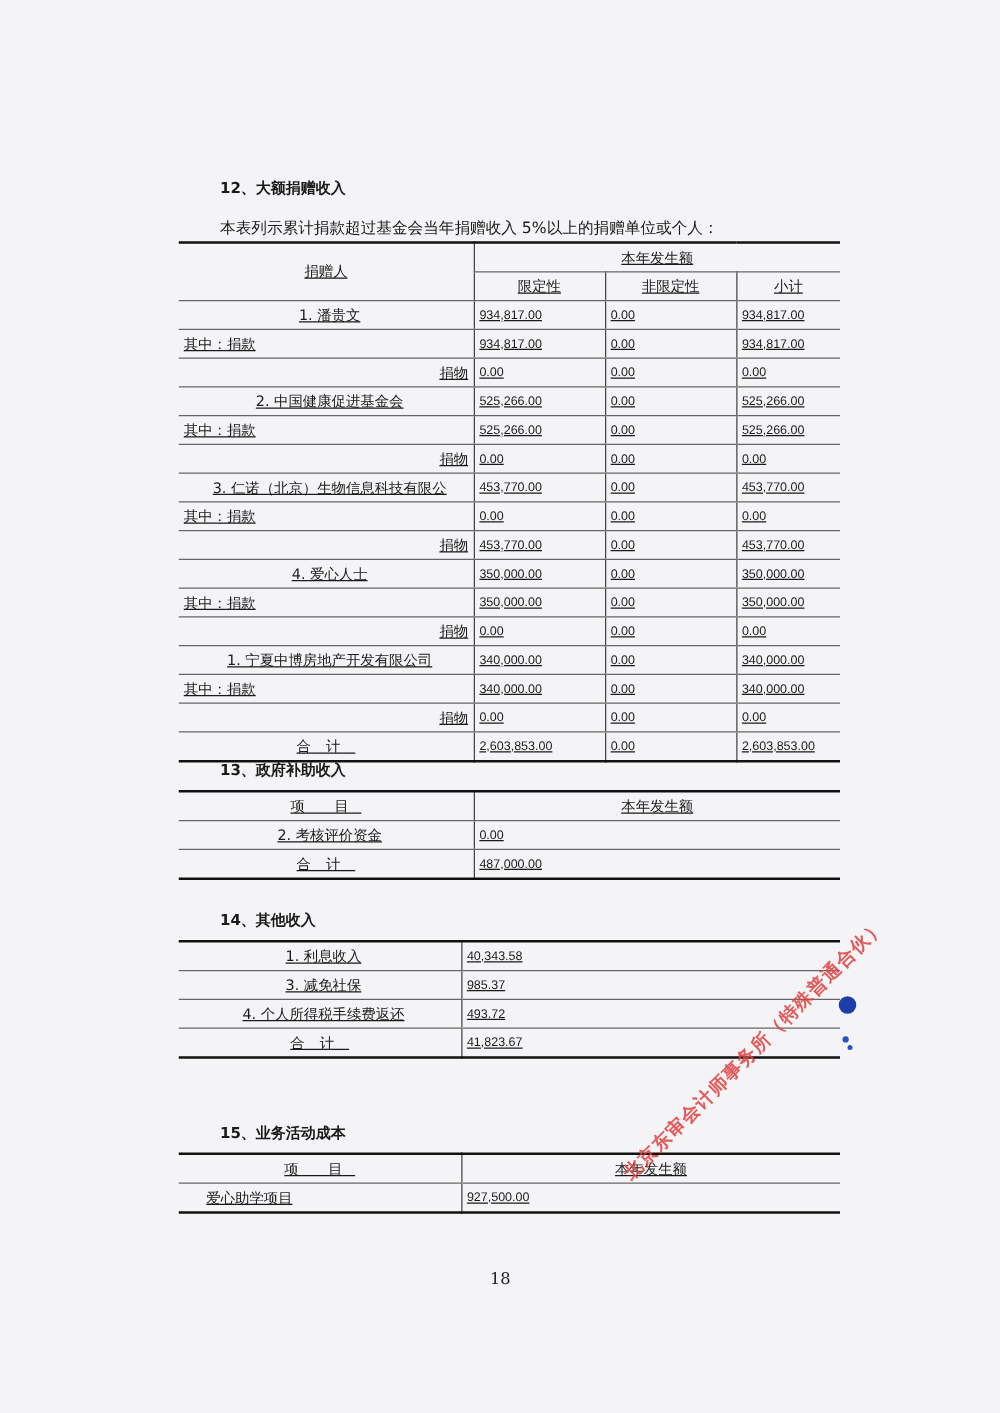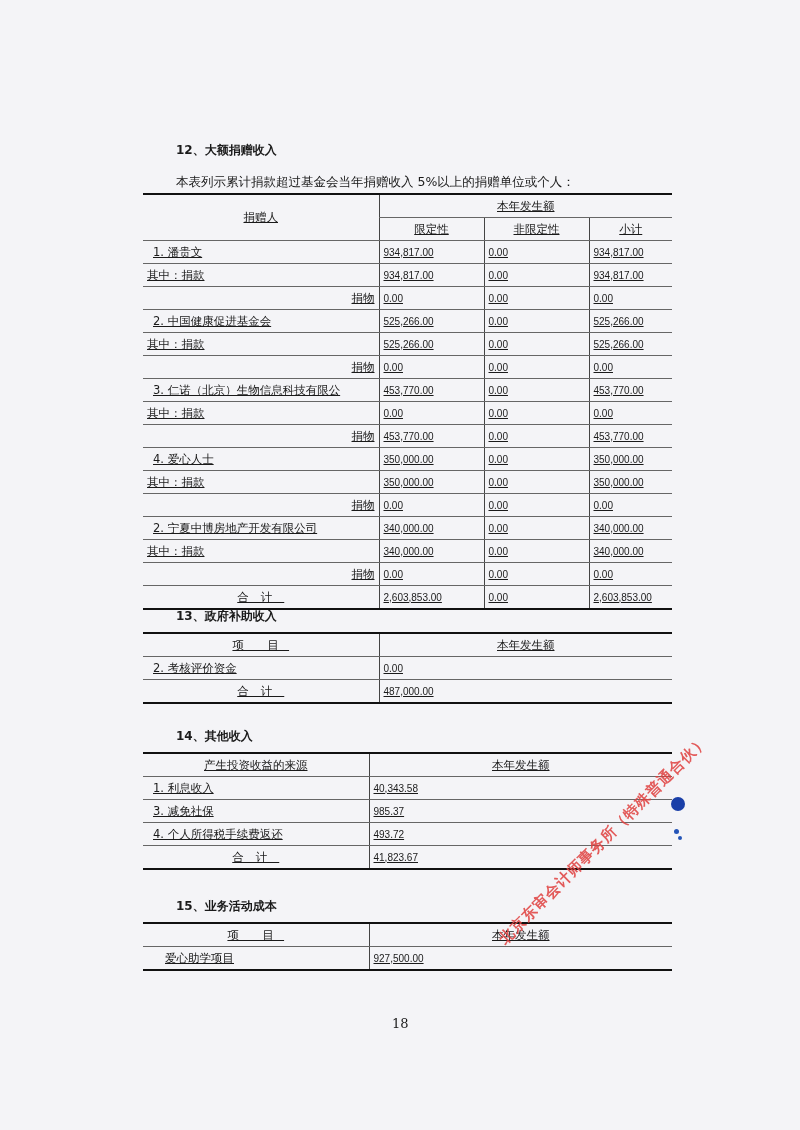--- a/index.html
+++ b/index.html
@@ -14,21 +14,21 @@
   .note { position: absolute; left: 176px; top: 174px; font-size: 12.5px; }
   table { position: absolute; border-collapse: collapse; font-size: 11.5px; table-layout: fixed; text-decoration: underline; }
   td, th { border-bottom: 1px solid #666; padding: 0 4px; height: 22px; font-weight: normal; white-space: nowrap; overflow: hidden; }
   .t12 { left: 143px; top: 193px; width: 529px; border-top: 2px solid #111; border-bottom: 2px solid #111; }
   .t13 { left: 143px; top: 632px; width: 529px; border-top: 2px solid #111; border-bottom: 2px solid #111; }
   .t14 { left: 143px; top: 752px; width: 529px; border-top: 2px solid #111; border-bottom: 2px solid #111; }
   .t15 { left: 143px; top: 922px; width: 529px; border-top: 2px solid #111; border-bottom: 2px solid #111; }
   .vl { border-left: 1px solid #444; }
   .num { text-align: left; font-family: "Liberation Sans", sans-serif; font-size: 10px; }
   .c { text-align: center; }
-  .ind1 { padding-left: 10px; }
+  .ind1 { padding-left: 10px; text-align: center; }
   .ind2 { padding-left: 60px; text-align: right; }
   .ind3 { padding-left: 22px; }
   .tot { text-align: center; letter-spacing: 12px; }
   .pagenum { position: absolute; left: 392px; top: 1016px; font-family: "DejaVu Serif", serif; font-size: 13px; }
   .stamp {
     position: absolute; left: 495px; top: 935px; color: #e0403f; font-size: 15px; font-weight: bold;
     transform: rotate(-45deg); transform-origin: left top; opacity: 0.85; white-space: nowrap; letter-spacing: 1px;
   }
   .ink { position: absolute; left: 671px; top: 797px; width: 14px; height: 14px; border-radius: 50%; background: #1a3fa8; }
   .ink2 { position: absolute; left: 674px; top: 829px; width: 5px; height: 5px; border-radius: 50%; background: #2454b8; }
@@ -125,21 +125,21 @@
           <td class="num vl">0.00</td>
           <td class="num vl">350,000.00</td>
         </tr>
     <tr>
           <td class="ind2">捐物</td>
           <td class="num vl">0.00</td>
           <td class="num vl">0.00</td>
           <td class="num vl">0.00</td>
         </tr>
     <tr>
-          <td class="ind1">2. 宁夏中博房地产开发有限公司</td>
+          <td class="ind1">1. 宁夏中博房地产开发有限公司</td>
           <td class="num vl">340,000.00</td>
           <td class="num vl">0.00</td>
           <td class="num vl">340,000.00</td>
         </tr>
     <tr>
           <td>其中：捐款</td>
           <td class="num vl">340,000.00</td>
           <td class="num vl">0.00</td>
           <td class="num vl">340,000.00</td>
         </tr>
@@ -180,24 +180,20 @@
   </tbody>
     </table>
 
   <div class="sec-title" style="top:728px">14、其他收入</div>
   <table class="t14">
     <colgroup>
         <col style="width:226px">
         <col style="width:303px">
       </colgroup>
     <tbody>
-        <tr>
-          <th class="c">产生投资收益的来源</th>
-          <th class="c vl">本年发生额</th>
-        </tr>
     <tr>
           <td class="ind1">1. 利息收入</td>
           <td class="num vl">40,343.58</td>
         </tr>
     <tr>
           <td class="ind1">3. 减免社保</td>
           <td class="num vl">985.37</td>
         </tr>
     <tr>
           <td class="ind1">4. 个人所得税手续费返还</td>

